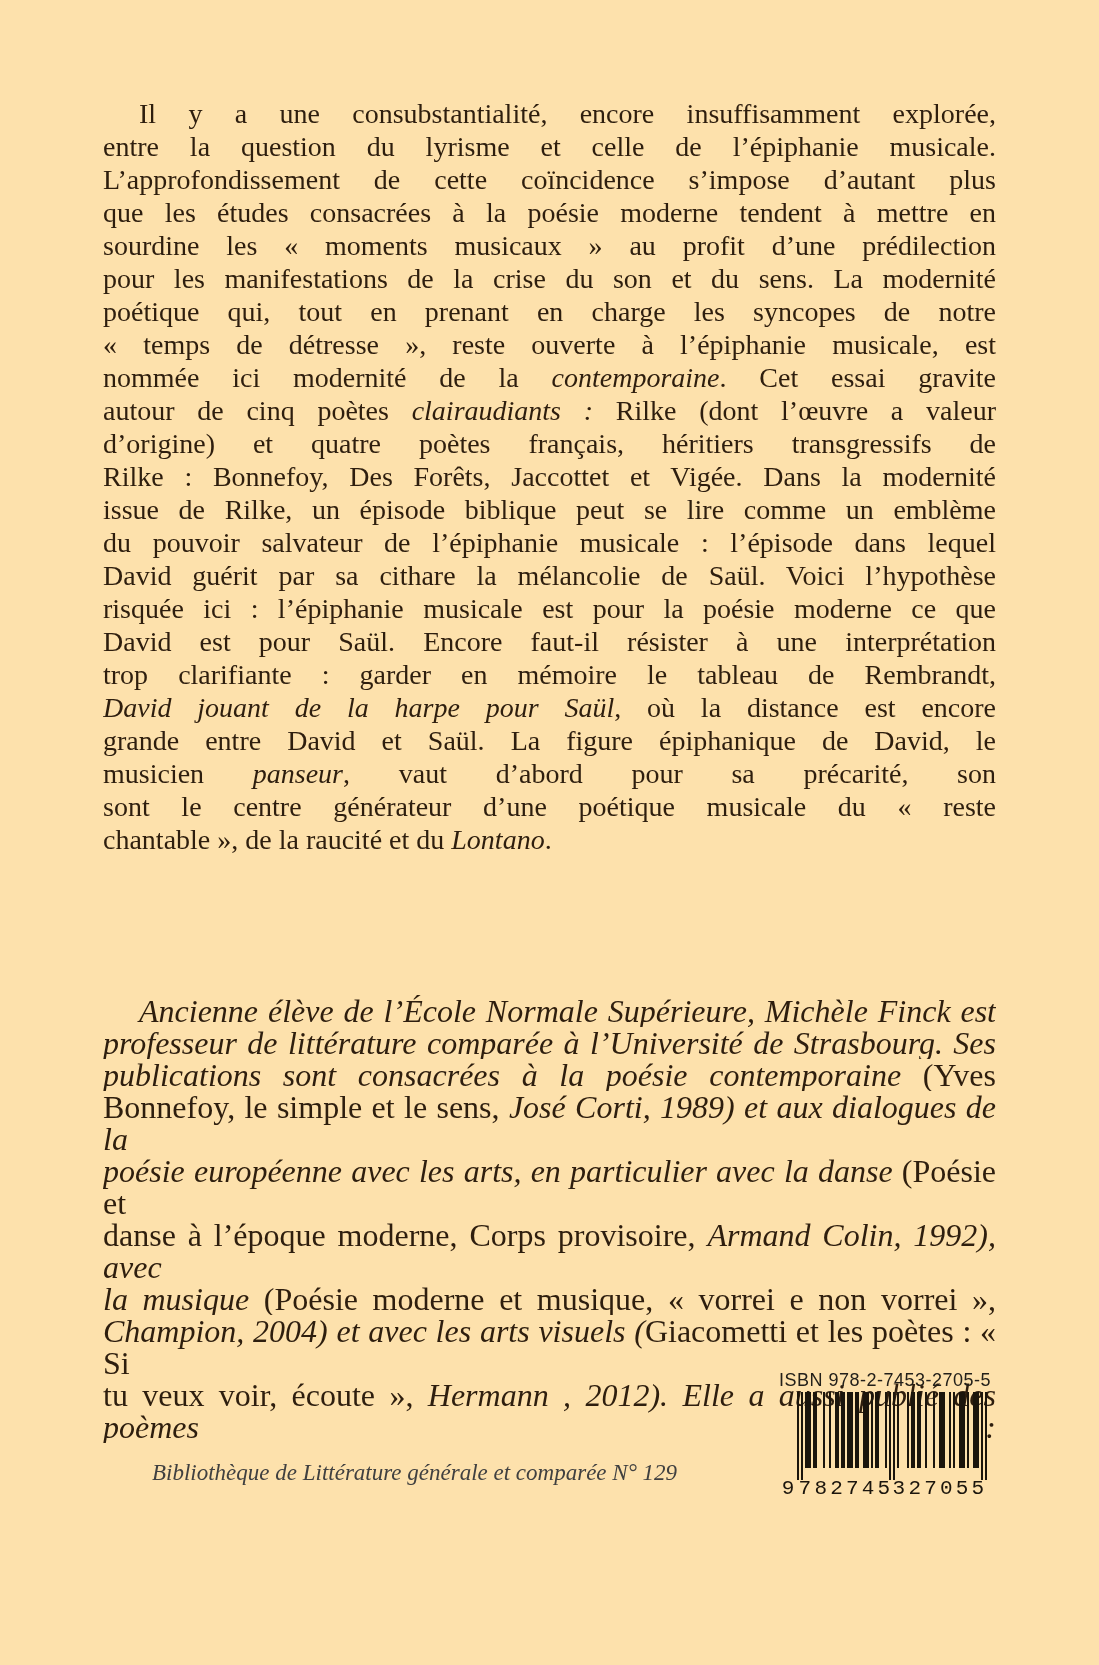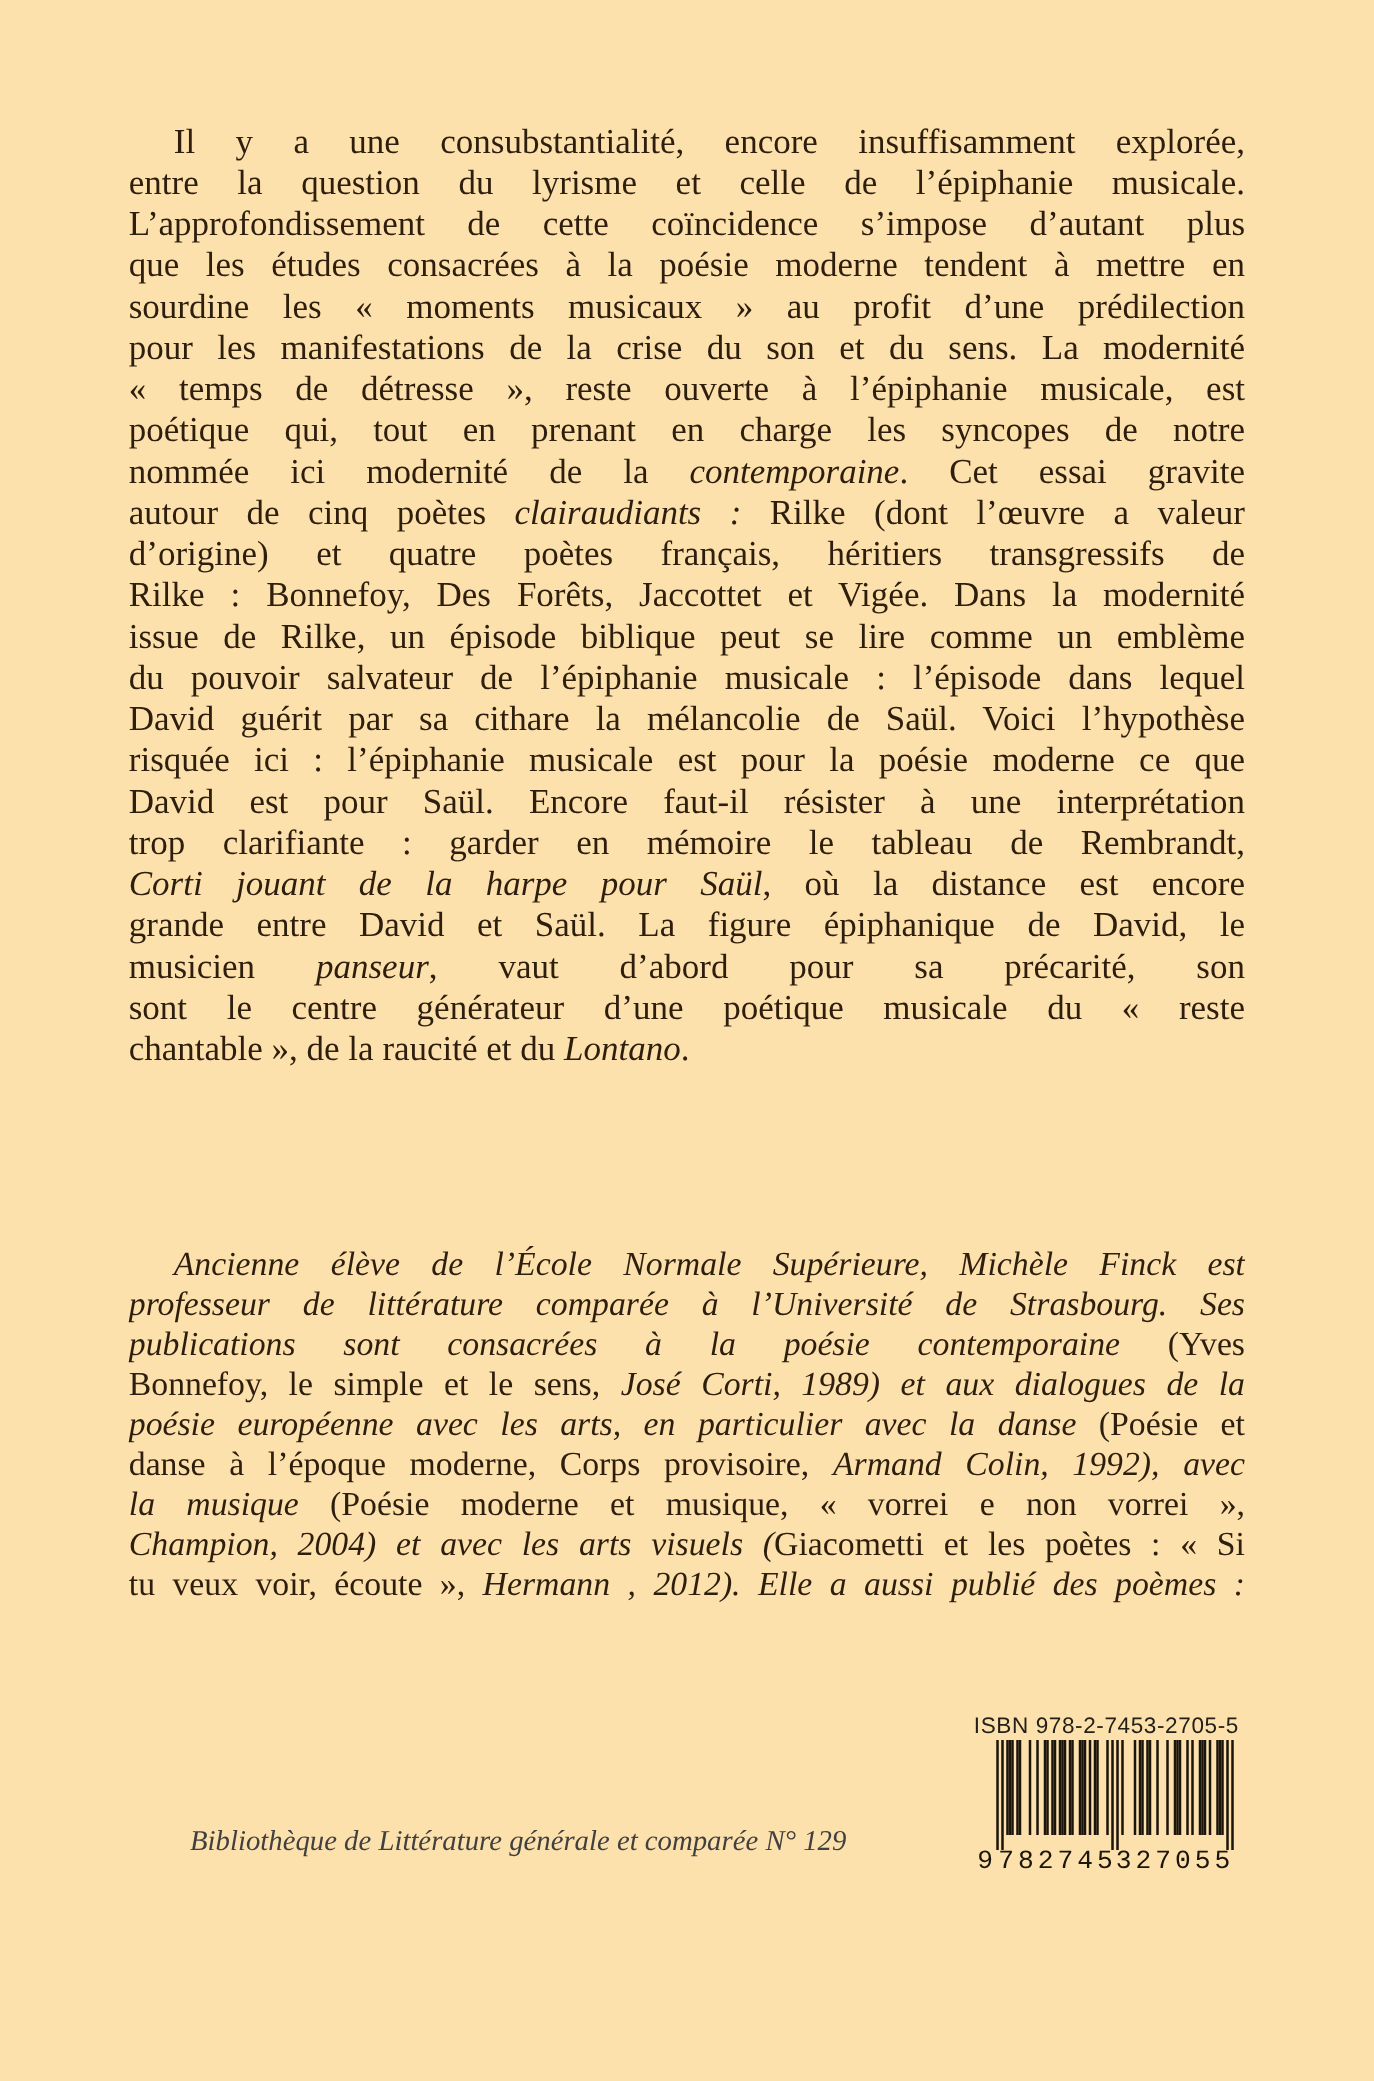--- a/index.html
+++ b/index.html
@@ -7,21 +7,21 @@
     width:1099px;height:1665px;
     background:#fde1ac;
     overflow:hidden;
     font-family:"Liberation Serif", serif;
     color:#2e1e0e;
   }
   .page{position:relative;width:952px;height:1665px;}
 
   .textblock{position:absolute;left:103px;width:893px;}
   .synopsis{top:97px;font-size:28px;line-height:33px;}
-  .bio{top:995px;font-size:27px;line-height:32px;font-style:italic;}
+  .bio{top:995px;font-size:32px;line-height:32px;font-style:italic;}
 
   .line{
     text-align:justify;
     text-align-last:justify;
     overflow:hidden;
     white-space:normal;
   }
   .line.indent{text-indent:36px;}
   .line.nojust{text-align-last:left;}
   .seg-i{font-style:italic;}
@@ -50,33 +50,33 @@
 
 <div class="page">
 
   <div class="textblock synopsis">
       <div class="line indent"><span class="seg-r">Il y a une consubstantialité, encore insuffisamment explorée,</span></div>
       <div class="line"><span class="seg-r">entre la question du lyrisme et celle de l’épiphanie musicale.</span></div>
       <div class="line"><span class="seg-r">L’approfondissement de cette coïncidence s’impose d’autant plus</span></div>
       <div class="line"><span class="seg-r">que les études consacrées à la poésie moderne tendent à mettre en</span></div>
       <div class="line"><span class="seg-r">sourdine les « moments musicaux » au profit d’une prédilection</span></div>
       <div class="line"><span class="seg-r">pour les manifestations de la crise du son et du sens. La modernité</span></div>
+      <div class="line"><span class="seg-r">poétique qui, tout en prenant en charge les syncopes de notre</span></div>
       <div class="line"><span class="seg-r">« temps de détresse », reste ouverte à l’épiphanie musicale, est</span></div>
-      <div class="line"><span class="seg-r">poétique qui, tout en prenant en charge les syncopes de notre</span></div>
       <div class="line"><span class="seg-r">nommée ici modernité de la </span><span class="seg-i">contemporaine</span><span class="seg-r">. Cet essai gravite</span></div>
       <div class="line"><span class="seg-r">autour de cinq poètes </span><span class="seg-i">clairaudiants :</span><span class="seg-r"> Rilke (dont l’œuvre a valeur</span></div>
       <div class="line"><span class="seg-r">d’origine) et quatre poètes français, héritiers transgressifs de</span></div>
       <div class="line"><span class="seg-r">Rilke : Bonnefoy, Des Forêts, Jaccottet et Vigée. Dans la modernité</span></div>
       <div class="line"><span class="seg-r">issue de Rilke, un épisode biblique peut se lire comme un emblème</span></div>
       <div class="line"><span class="seg-r">du pouvoir salvateur de l’épiphanie musicale : l’épisode dans lequel</span></div>
       <div class="line"><span class="seg-r">David guérit par sa cithare la mélancolie de Saül. Voici l’hypothèse</span></div>
       <div class="line"><span class="seg-r">risquée ici : l’épiphanie musicale est pour la poésie moderne ce que</span></div>
       <div class="line"><span class="seg-r">David est pour Saül. Encore faut-il résister à une interprétation</span></div>
       <div class="line"><span class="seg-r">trop clarifiante : garder en mémoire le tableau de Rembrandt,</span></div>
-      <div class="line"><span class="seg-i">Corti jouant de la harpe pour Saül</span><span class="seg-r">,  où la distance est encore</span></div>
+      <div class="line"><span class="seg-i">David jouant de la harpe pour Saül</span><span class="seg-r">,  où la distance est encore</span></div>
       <div class="line"><span class="seg-r">grande entre David et Saül. La figure épiphanique de David, le</span></div>
       <div class="line"><span class="seg-r">musicien </span><span class="seg-i">panseur</span><span class="seg-r">, vaut d’abord pour sa précarité, son</span></div>
       <div class="line"><span class="seg-r">sont le centre générateur d’une poétique musicale du « reste</span></div>
       <div class="line nojust"><span class="seg-r">chantable », de la raucité et du </span><span class="seg-i">Lontano</span><span class="seg-r">.</span></div>
     </div>
 
   <div class="textblock bio">
       <div class="line indent"><span class="seg-i">Ancienne élève de l’École Normale Supérieure, Michèle Finck est</span></div>
       <div class="line"><span class="seg-i">professeur de littérature comparée à l’Université de Strasbourg. Ses</span></div>
       <div class="line"><span class="seg-i">publications sont consacrées à la poésie contemporaine </span><span class="seg-r">(Yves</span></div>

